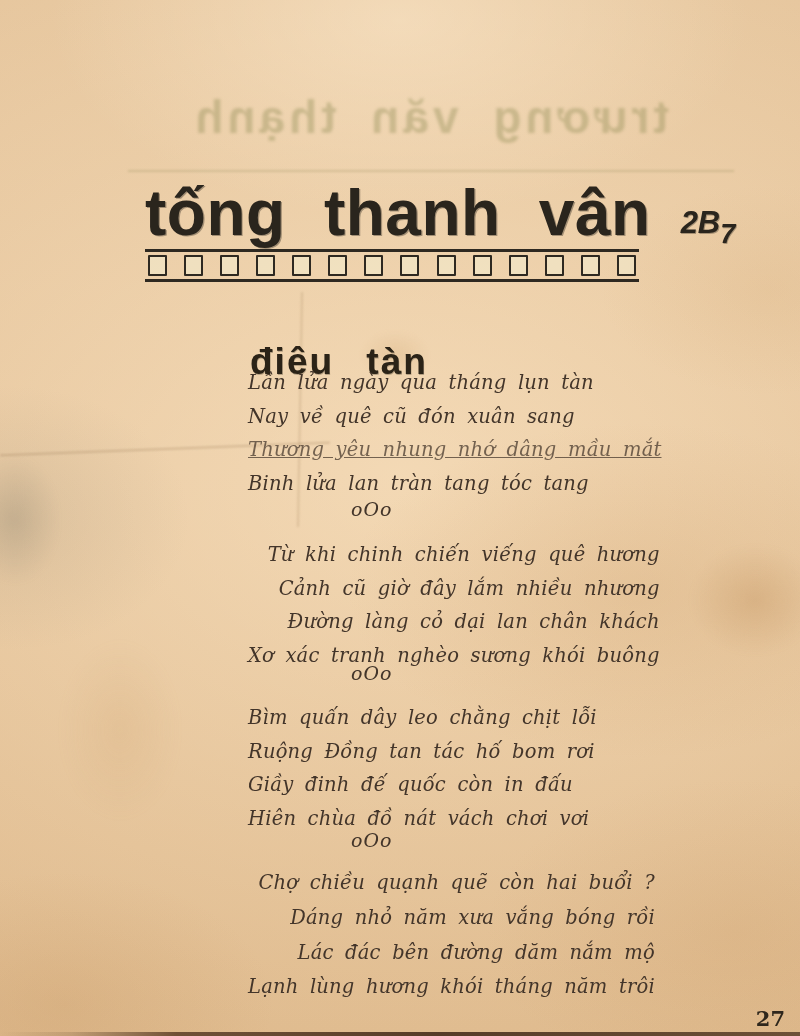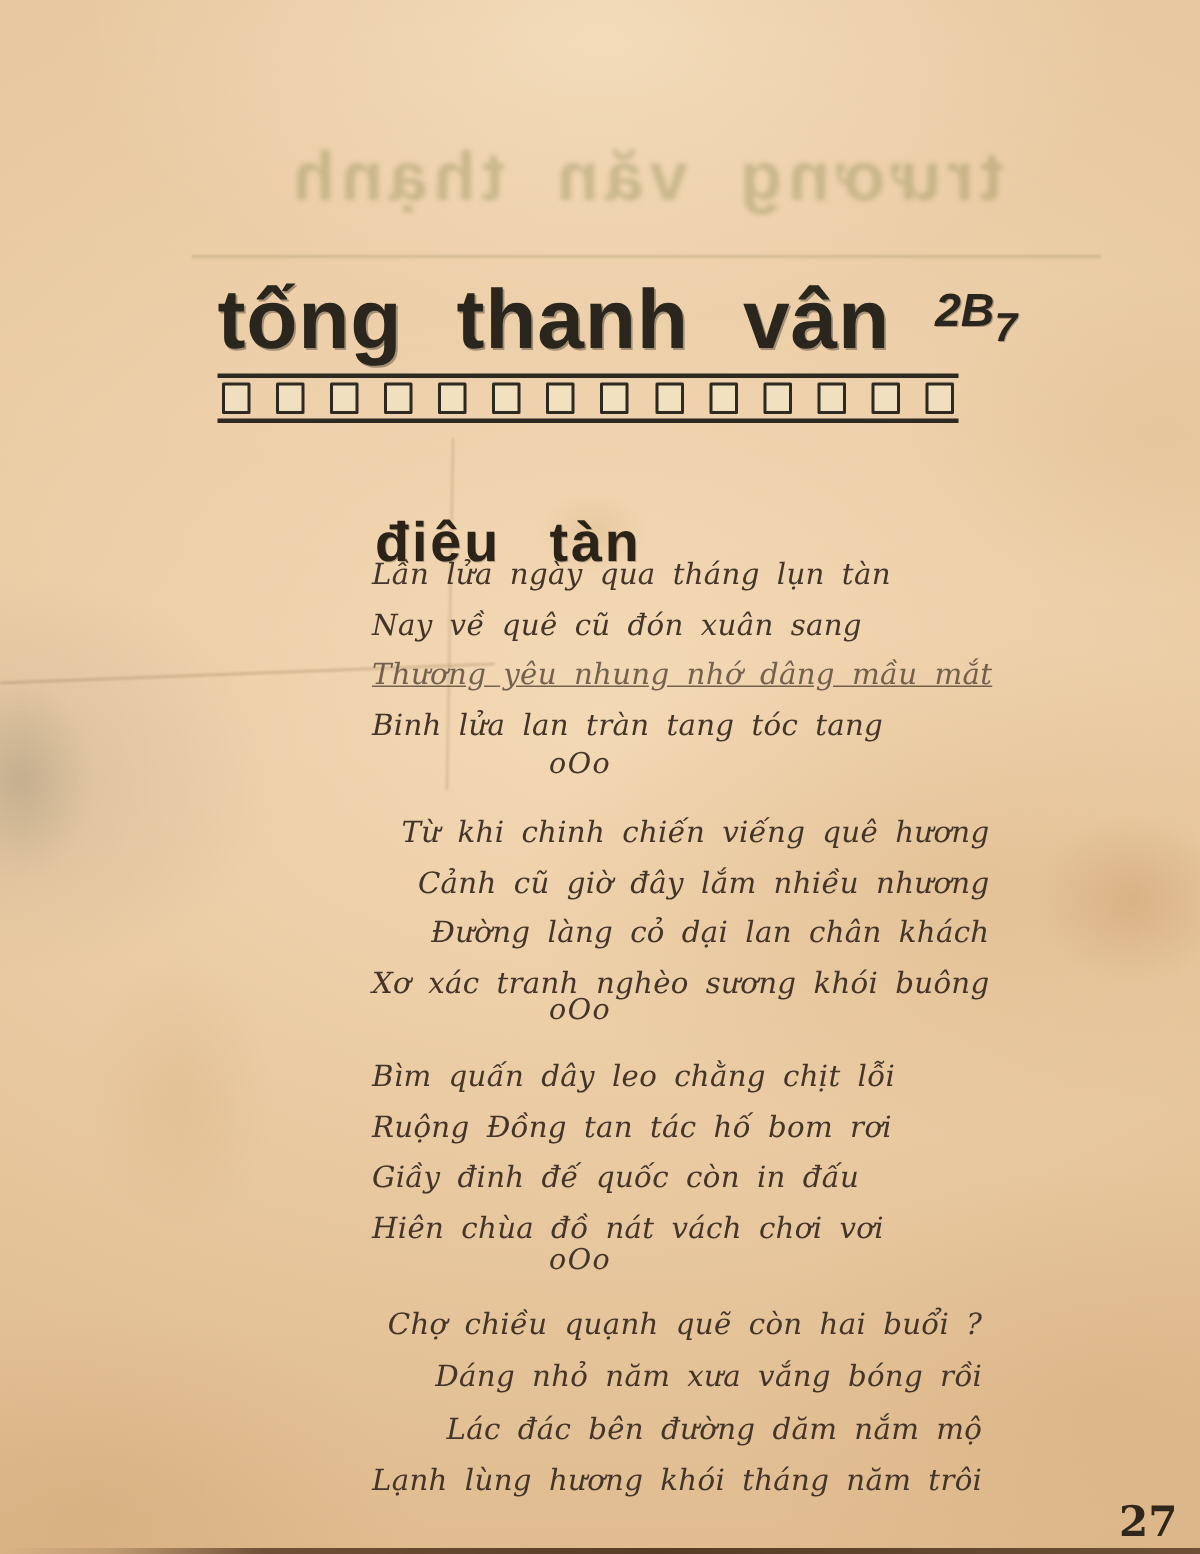--- a/index.html
+++ b/index.html
@@ -31,27 +31,27 @@
     font-family:"Liberation Sans", sans-serif;font-weight:bold;
     font-size:46px;letter-spacing:4px;word-spacing:14px;
     color:rgba(148,142,88,0.40);filter:blur(1.6px);
     white-space:nowrap;
   }
   .ghost-rule{position:absolute;top:170px;left:128px;width:606px;height:2px;background:rgba(158,150,100,0.32);filter:blur(0.8px);}
 
   .title-row{position:absolute;top:182px;left:145px;display:flex;align-items:flex-start;}
   .author-name{
     font-family:"Liberation Sans", sans-serif;font-weight:bold;
-    font-size:56px;line-height:62px;letter-spacing:0.5px;word-spacing:20px;
+    font-size:64px;line-height:62px;letter-spacing:0.5px;word-spacing:20px;
     color:#2a251d;text-shadow:1.2px 1.2px 0 rgba(42,37,29,0.38);
     white-space:nowrap;
   }
   .class-tag{
     font-family:"Liberation Sans", sans-serif;font-weight:bold;font-style:italic;
-    font-size:31px;color:#2a251d;margin-left:30px;margin-top:7px;
+    font-size:31px;color:#2a251d;margin-left:30px;margin-top:23px;
     text-shadow:0.8px 0.8px 0 rgba(42,37,29,0.35);white-space:nowrap;
   }
   .class-tag-sub{display:inline-block;transform:translateY(10px);font-size:27px;}
 
   .filmstrip{
     position:absolute;top:249px;left:145px;width:488px;
     border-top:3px solid #2e2921;border-bottom:3px solid #2e2921;
     padding:3px 3px;display:flex;justify-content:space-between;align-items:center;
   }
   .filmstrip .sq{width:15px;height:17px;border:2.5px solid #2e2921;border-radius:1px;background:rgba(243,236,208,0.55);}
@@ -64,29 +64,29 @@
   }
 
   .stanza{position:absolute;left:248px;}
   .stanza p{
     margin:0;font-style:italic;font-size:19.5px;line-height:33.5px;
     color:#43352a;word-spacing:5px;white-space:nowrap;letter-spacing:0.2px;
   }
   .stanza-4 p{line-height:34.8px;}
   .line-faded{opacity:0.72;filter:blur(0.3px);text-decoration:underline;}
   .sep{
-    position:absolute;left:366px;margin:0;
+    position:absolute;left:351px;margin:0;
     font-style:italic;font-size:19px;color:#43352a;letter-spacing:1px;
   }
   .s1{top:366px;} .sep1{top:498px;} .s2{top:538px;text-align:right;} .sep2{top:662px;}
   .s3{top:701px;} .sep3{top:829px;} .s4{top:866px;text-align:right;}
 
   .page-num{
     position:absolute;right:15px;bottom:5px;
-    font-family:"DejaVu Serif", serif;font-weight:bold;font-size:28px;color:#2f271c;
+    font-family:"DejaVu Serif", serif;font-weight:bold;font-size:21px;color:#2f271c;
   }
   .scan-edge{
     position:absolute;left:0;bottom:0;width:800px;height:4px;
     background:linear-gradient(90deg, rgba(58,33,18,0) 0%, rgba(58,33,18,0.15) 9%, rgba(70,40,22,0.72) 22%, rgba(56,31,16,0.82) 55%, rgba(56,31,16,0.68) 100%);
   }
 </style>
 </head>
 <body>
 
 <div class="page">

